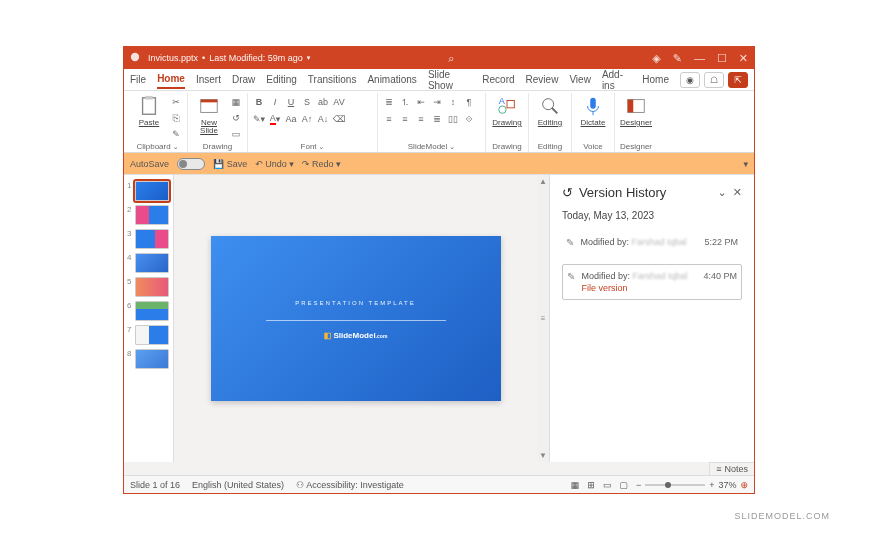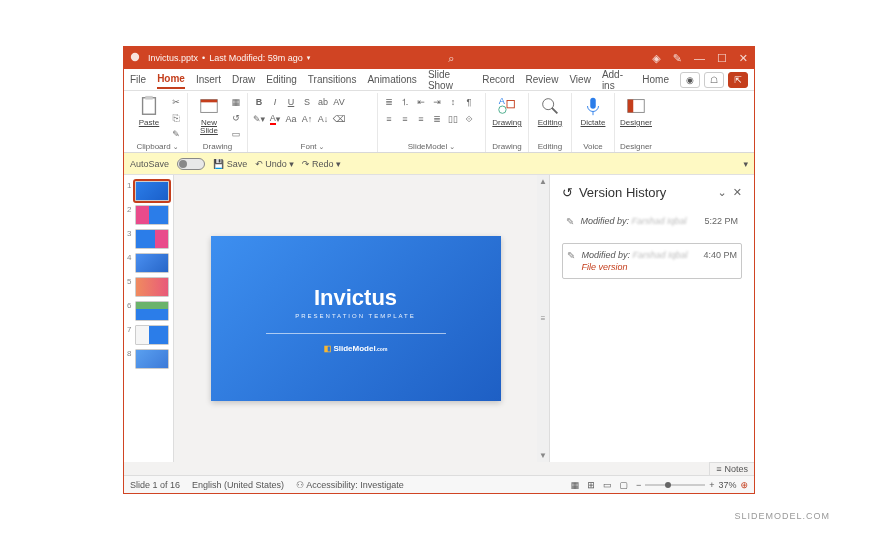--- a/index.html
+++ b/index.html
@@ -20,21 +20,21 @@
 .rgroup { display: flex; flex-direction: column; align-items: center; padding: 0 4px; border-right: 1px solid #e8e8e8; }
 .rgroup:last-child { border-right: none; gap: 12px; }
 .rgroup .body { flex: 1; display: flex; align-items: flex-start; gap: 3px; padding-top: 2px; }
 .rgroup .label { font-size: 8px; color: #666; padding: 1px 0; display:flex; align-items:center; gap:2px;}
 .bigbtn { display: flex; flex-direction: column; align-items: center; gap: 2px; width: 34px; cursor: pointer; }
 .bigbtn .ico { width: 22px; height: 22px; }
 .bigbtn .txt { font-size: 8px; color: #444; text-align: center; line-height: 1; text-decoration: underline; }
 .minibtn { width: 14px; height: 14px; display: flex; align-items: center; justify-content: center; color: #666; font-size: 9px; cursor: pointer; }
 .fontrow { display: flex; gap: 2px; }
 .col { display: flex; flex-direction: column; gap: 2px; }
-.qat { height: 22px; background: #fef9c3; border-bottom: 1px solid #e0e0e0; display: flex; align-items: center; padding: 0 6px; gap: 8px; font-size: 9px; color: #555; }
+.qat { height: 22px; background: #fdba74; border-bottom: 1px solid #e0e0e0; display: flex; align-items: center; padding: 0 6px; gap: 8px; font-size: 9px; color: #555; }
 .toggle { width: 28px; height: 12px; border: 1px solid #888; border-radius: 6px; position: relative; background:#e8e8e8;}
 .toggle::after { content: ''; width: 8px; height: 8px; background: #888; border-radius: 50%; position: absolute; top: 1px; left: 1px; }
 .workspace { flex: 1; display: flex; background: #f3f2f1; overflow: hidden; }
 .thumbs { width: 50px; background: #fff; border-right: 1px solid #ddd; overflow-y: auto; padding: 4px 0; }
 .thumb { display: flex; align-items: flex-start; gap: 2px; padding: 2px 3px; }
 .thumb .num { font-size: 8px; color: #888; width: 6px; }
 .thumb .img { width: 34px; height: 20px; border: 1px solid #ccc; border-radius: 1px; }
 .thumb.sel .img { outline: 2px solid #c43e1c; }
 .t1 { background: linear-gradient(135deg,#2b7de9,#1a5fc9); }
 .t2 { background: linear-gradient(90deg,#e94b8b 40%,#2b7de9 40%); }
@@ -53,21 +53,21 @@
 .slide .logo .o { color: #f7b733; }
 .vscroll { width: 12px; background: #f0f0f0; display:flex; flex-direction:column; align-items:center; justify-content:space-between; padding:2px 0;}
 .vscroll .arr { font-size:8px; color:#888; cursor:pointer;}
 .panel { width: 205px; background: #fff; border-left: 1px solid #ddd; display: flex; flex-direction: column; padding: 10px 12px; gap: 10px; }
 .panel .hdr { display: flex; align-items: center; font-size: 13px; color: #333; gap: 6px; }
 .panel .hdr .close { margin-left: auto; display:flex; gap:6px; font-size:11px; color:#666; cursor:pointer;}
 .panel .date { font-size: 10px; color: #444; }
 .entry { display: flex; align-items: flex-start; gap: 6px; padding: 6px 4px; font-size: 9px; color: #555; }
 .entry.sel { border: 1px solid #c8c8c8; border-radius: 2px; }
 .entry .pen { font-size: 10px; color: #888; }
-.entry .info { flex: 1; font-style: italic; }
+.entry .info { flex: 1; }
 .entry .time { font-size: 9px; color: #666; }
 .entry .open { color: #c43e1c; margin-top: 2px; }
 .entry .blur { color: #bbb; filter: blur(1px); }
 .statusbar { height: 18px; background: #f7f7f7; border-top: 1px solid #ddd; display: flex; align-items: center; padding: 0 6px; font-size: 9px; color: #555; gap: 12px; }
 .statusbar .r { margin-left: auto; display: flex; align-items: center; gap: 8px; }
 .notes { border-top:1px solid #ddd; border-left:1px solid #ddd; padding:1px 6px; font-size:9px; color:#555; cursor:pointer; display:flex; align-items:center; gap:3px;}
 .zoom { display:flex; align-items:center; gap:4px;}
 .zoom .track{ width:60px; height:2px; background:#ccc; position:relative;}
 .zoom .track::after{content:'';width:6px;height:6px;background:#666;border-radius:50%;position:absolute;top:-2px;left:20px;}
 .watermark { position: absolute; right: 40px; bottom: 18px; font-size: 9px; letter-spacing: 1px; color: #999; }
@@ -300,41 +300,41 @@
           <div class="img t7"></div>
         </div>
       <div class="thumb">
           <span class="num">8</span>
           <div class="img t8"></div>
         </div>
     </div>
 
     <div class="canvas-area">
       <div class="slide">
-        <div class="title">Invictus</div>
         <div class="sub">PRESENTATION TEMPLATE</div>
         <div class="line"></div>
         <div class="logo"><span class="o">◧</span> <span>SlideModel</span><span style="font-size:5px;">.com</span></div>
       </div>
     </div>
     <div class="vscroll">
       <span class="arr">▲</span>
       <span class="arr">≡</span>
       <span class="arr">▼</span>
     </div>
 
     <div class="panel">
       <div class="hdr">
         <span>↺</span>
         <span>Version History</span>
         <span class="close">
           <span>⌄</span>
           <span>✕</span>
         </span>
       </div>
+      <div class="date">Today, May 13, 2023</div>
       <div class="entry">
         <span class="pen">✎</span>
         <div class="info"><span>Modified by:</span> <span class="blur">Farshad Iqbal</span></div>
         <span class="time">5:22 PM</span>
       </div>
       <div class="entry sel">
         <span class="pen">✎</span>
         <div class="info">
           <span>Modified by:</span> <span class="blur">Farshad Iqbal</span>
           <div class="open">File version</div>

